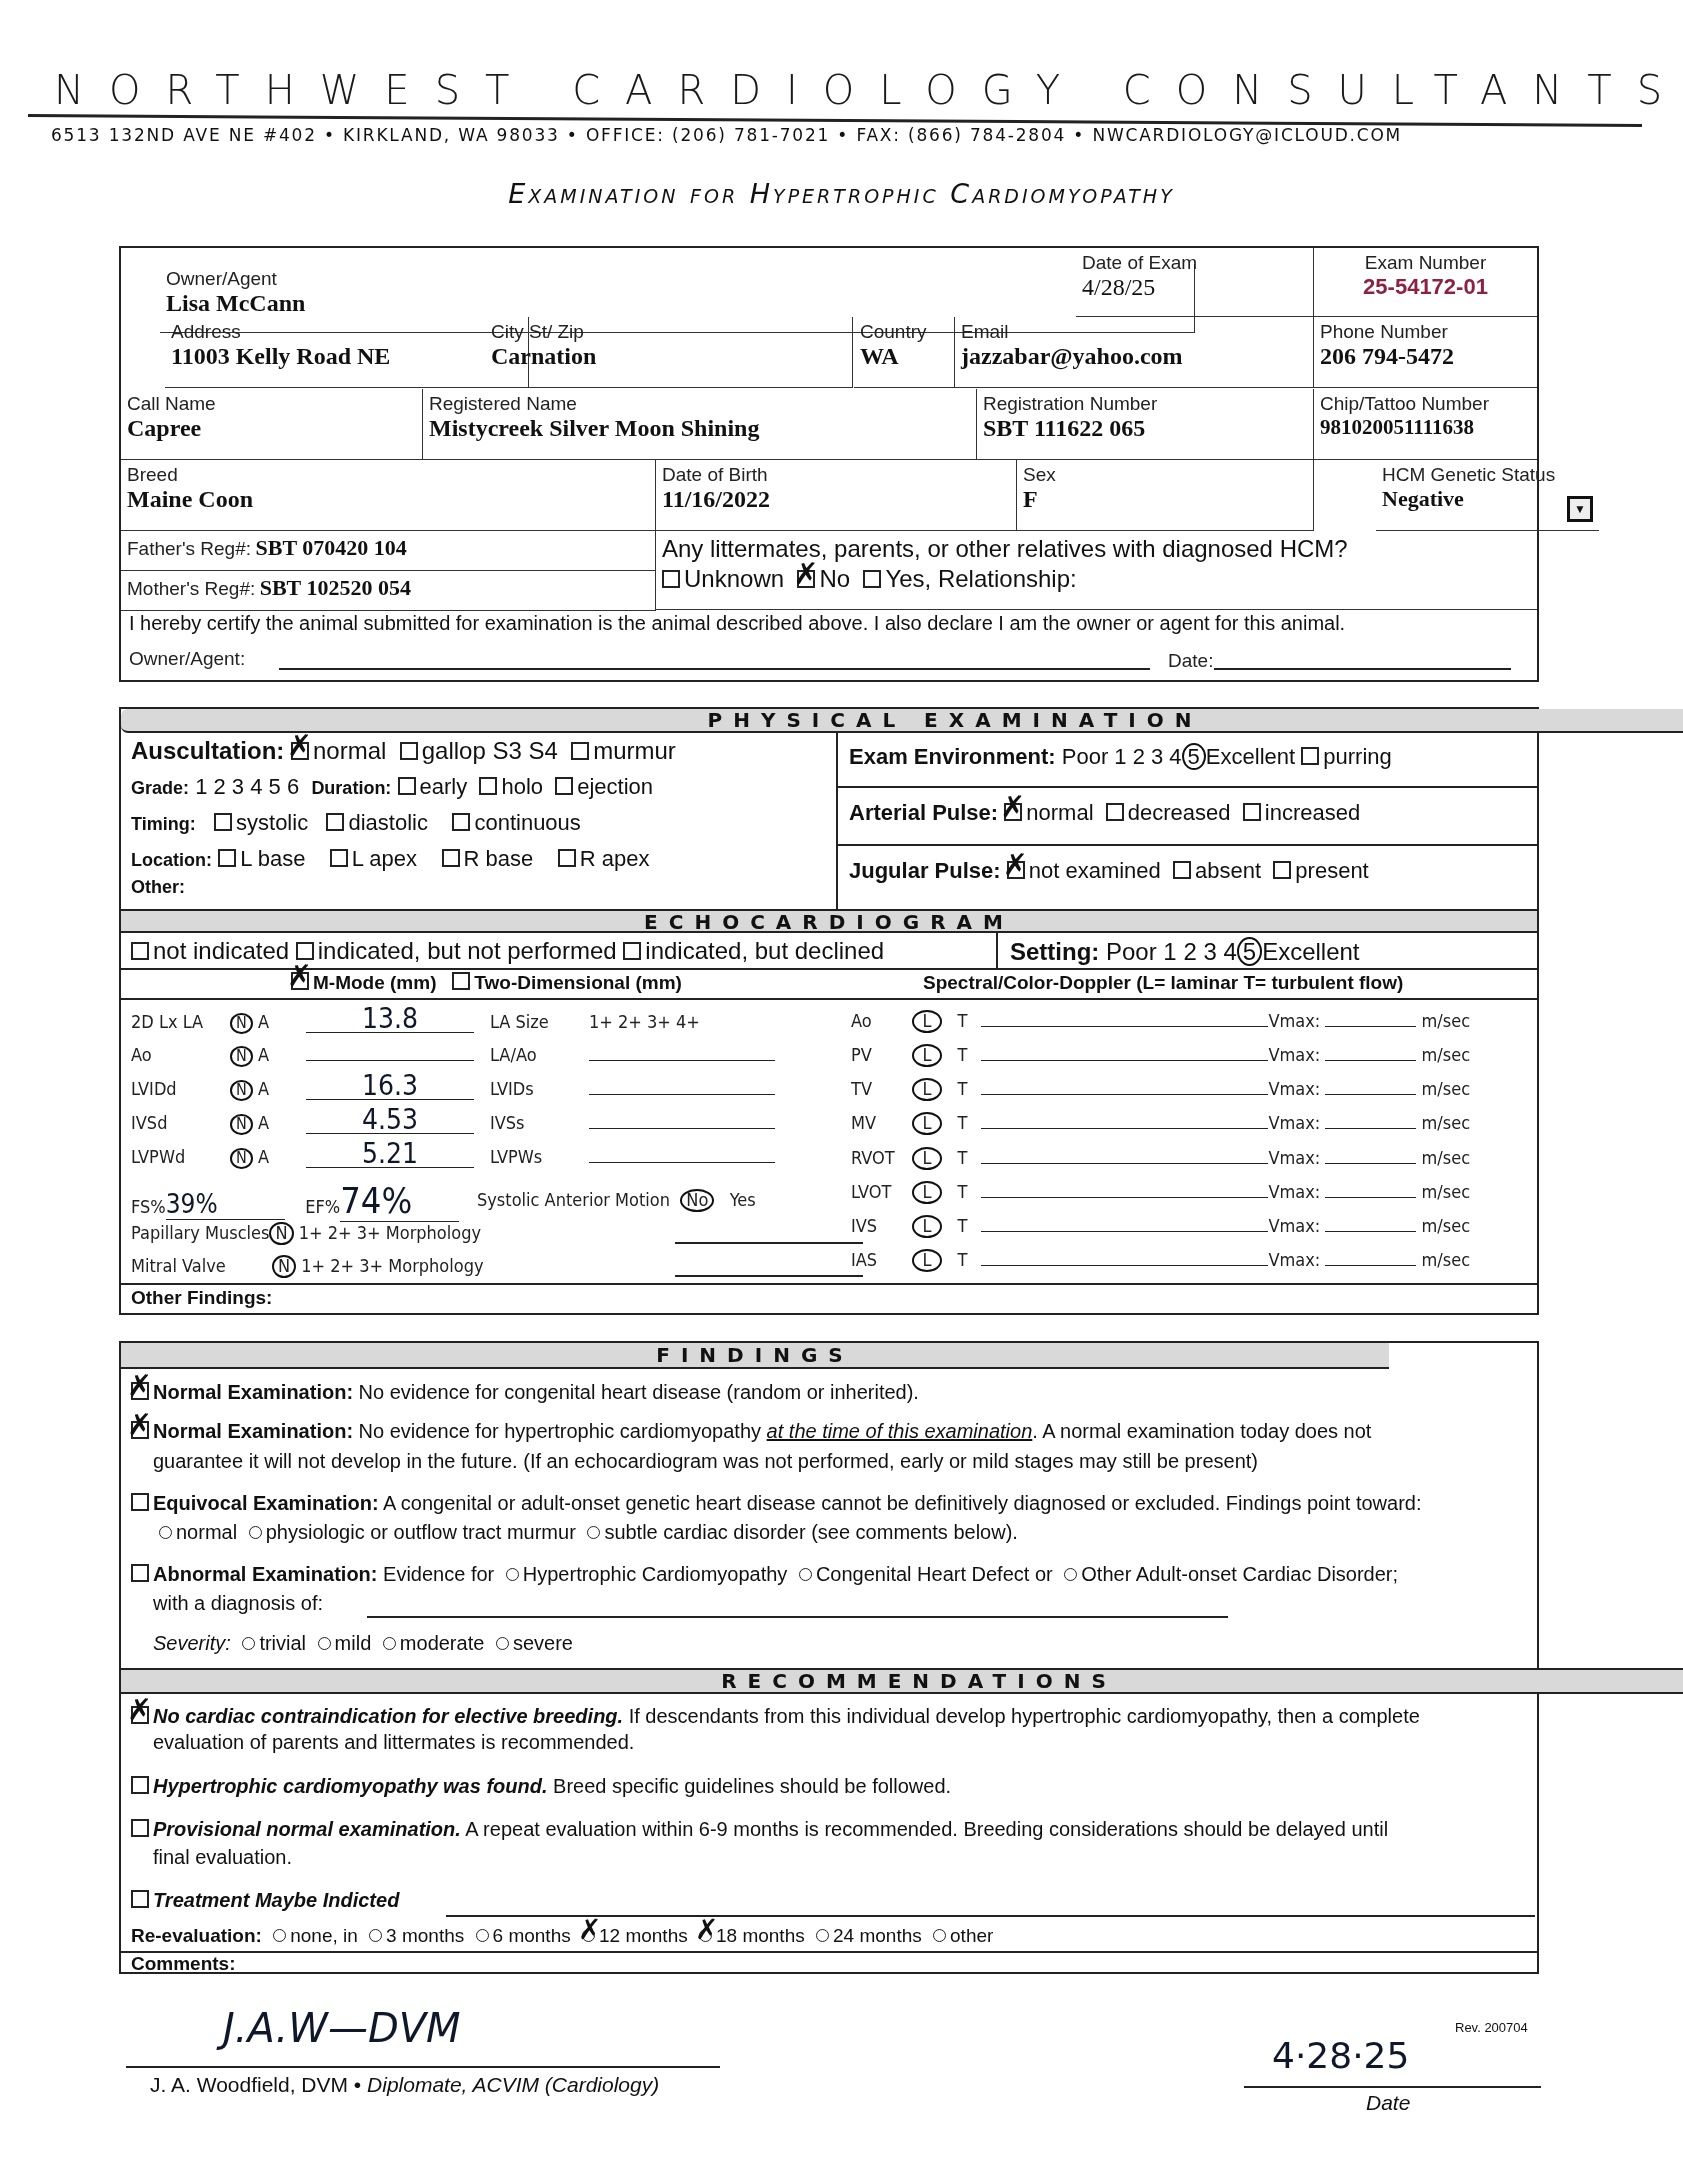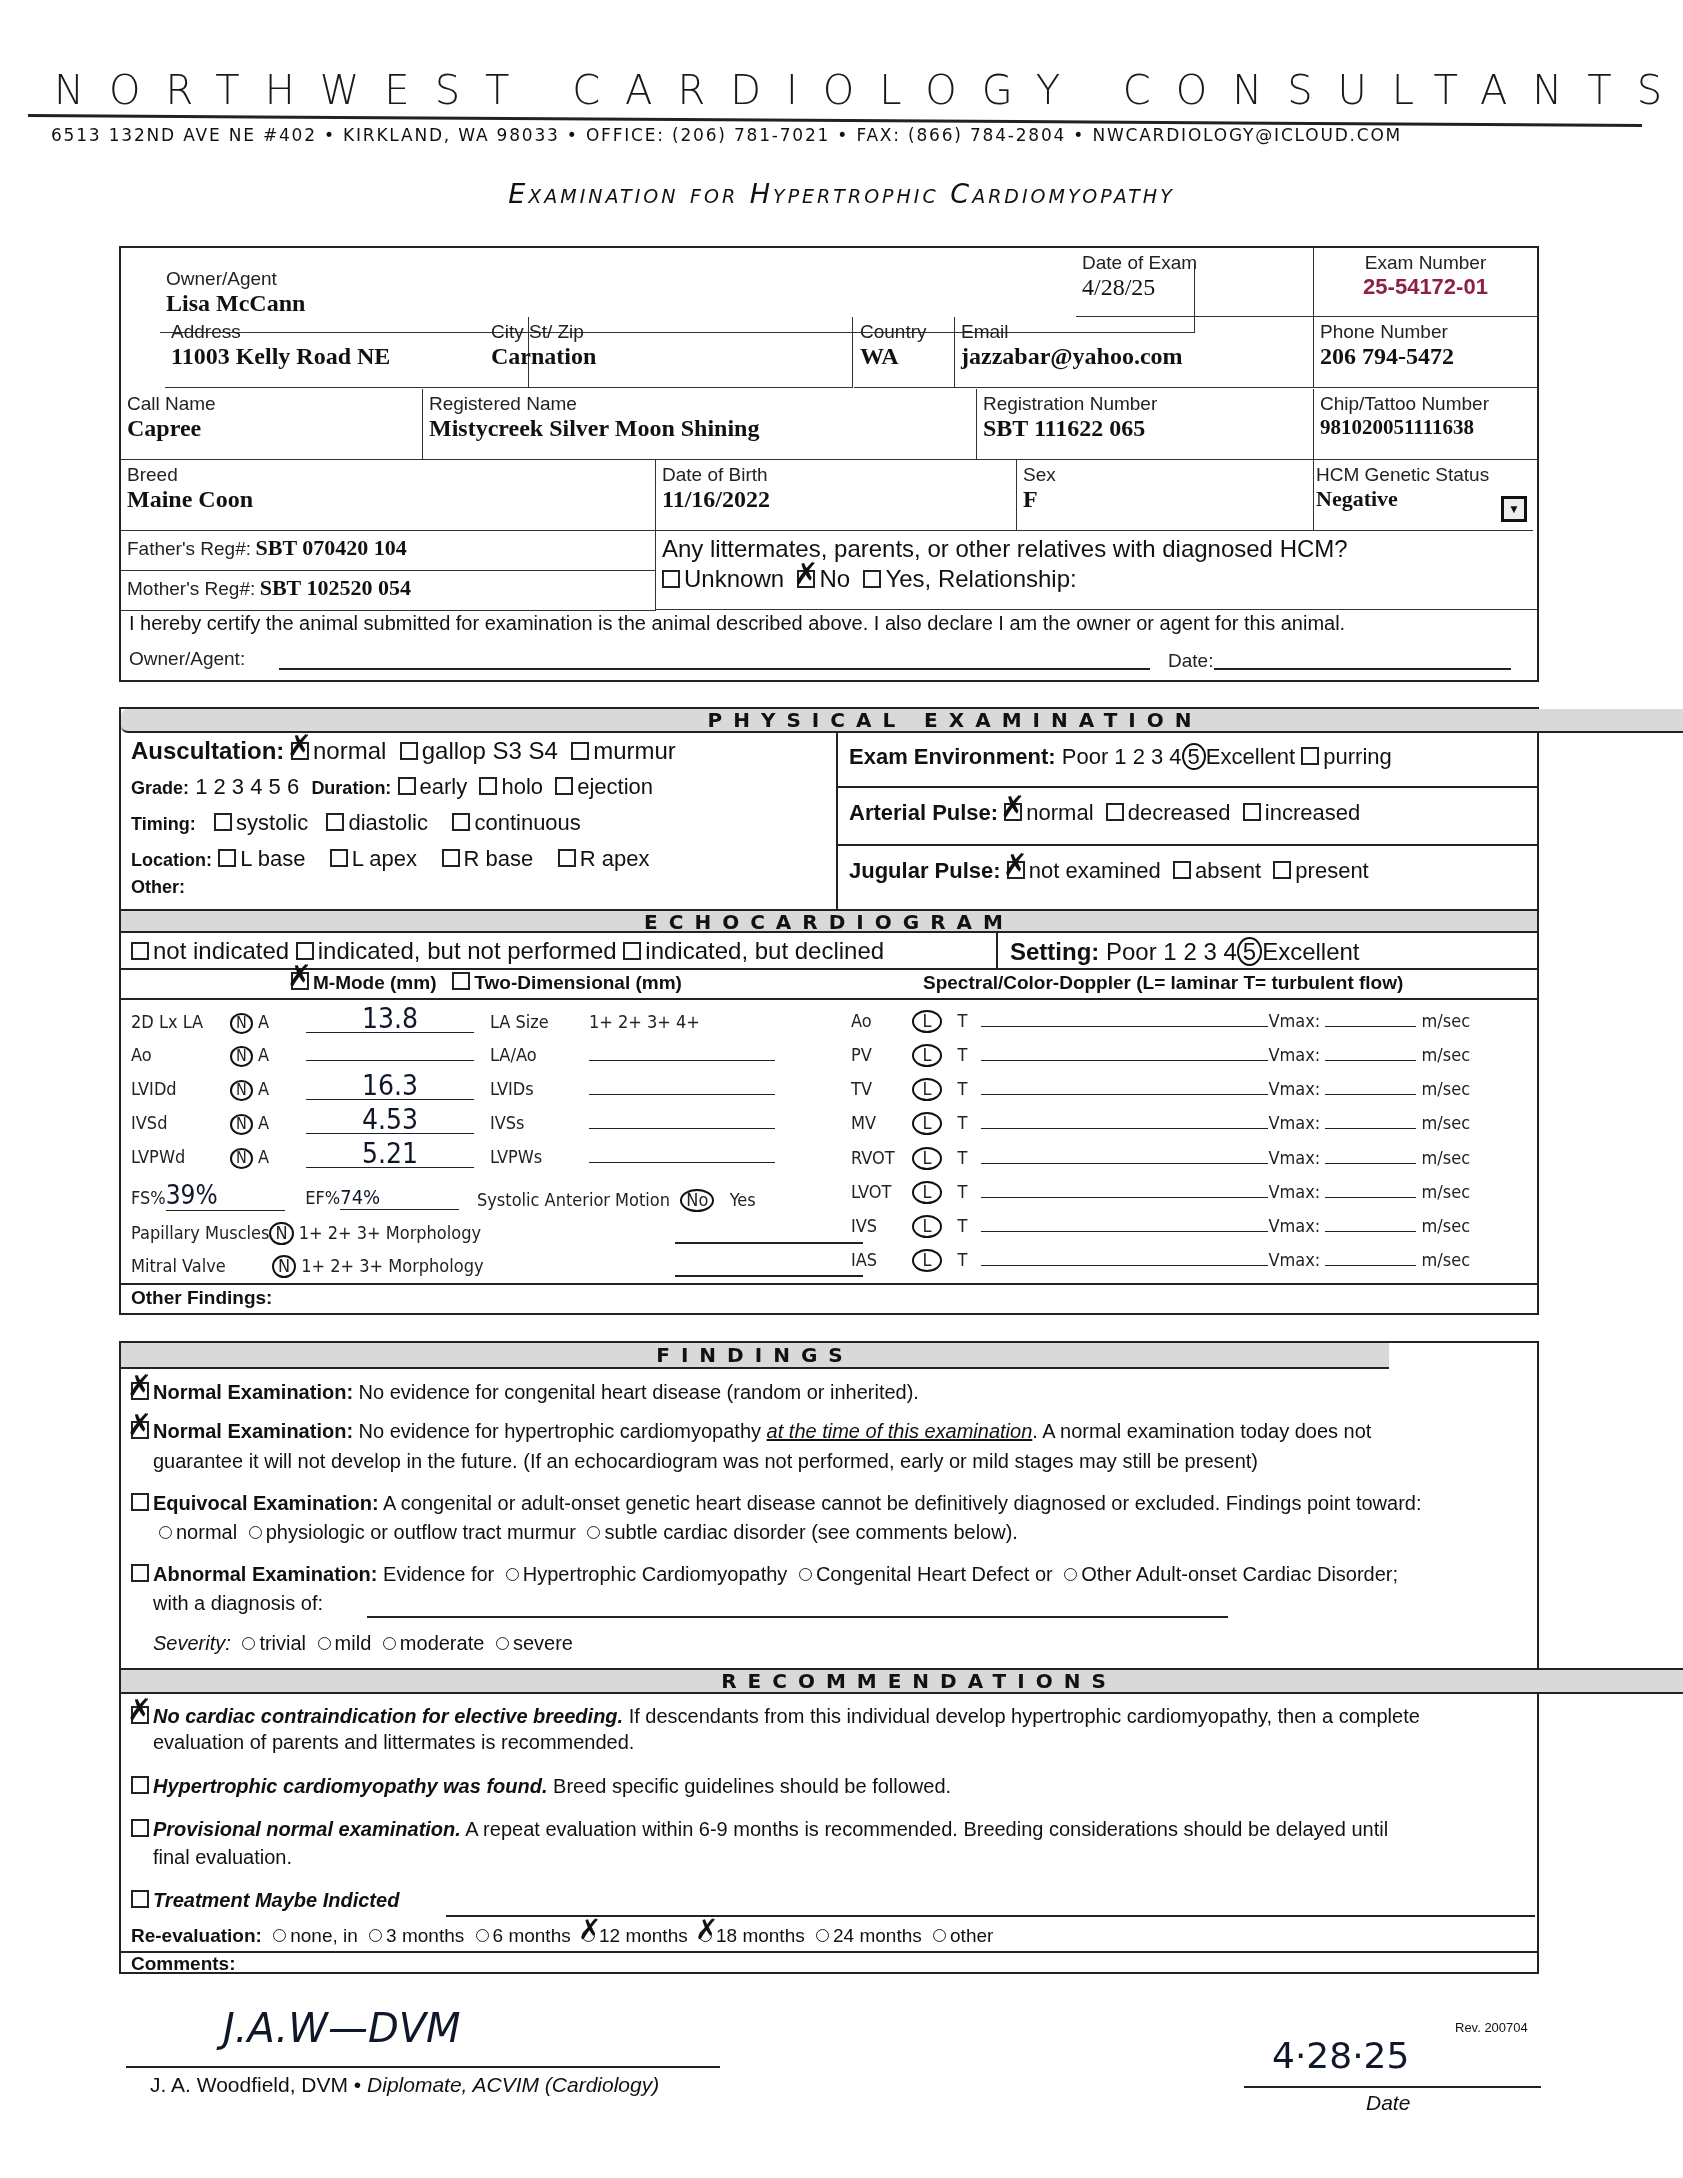--- a/index.html
+++ b/index.html
@@ -95,21 +95,21 @@
     <div class="val">Maine Coon</div>
   </div>
   <div class="cell" style="left:535px;top:212px;width:361px;height:71px;">
     <div class="lbl">Date of Birth</div>
     <div class="val">11/16/2022</div>
   </div>
   <div class="cell" style="left:896px;top:212px;width:297px;height:71px;">
     <div class="lbl">Sex</div>
     <div class="val">F</div>
   </div>
-  <div class="cell" style="left:1189px;top:212px;width:223px;height:71px;border-right:none;">
+  <div class="cell" style="left:1255px;top:212px;width:223px;height:71px;border-right:none;">
     <div class="lbl">HCM Genetic Status</div>
     <div class="val" style="font-size:22px;">Negative</div>
     <div style="position:absolute;right:6px;top:36px;width:26px;height:26px;border:3px solid #111;box-sizing:border-box;background:#eee;text-align:center;font-size:12px;line-height:20px;">
       <span>▼</span>
     </div>
   </div>
 
   <div class="cell" style="left:0;top:283px;width:535px;height:40px;">
     <span class="lbl">Father's  Reg#:</span>
     <span class="val" style="font-size:22px;">SBT 070420 104</span>
@@ -219,21 +219,21 @@
       <div class="txt echo" style="left: 730px; top: 365px;"><span style="display:inline-block;width:61px;">TV</span><span class="circ" style="display:inline-block;width:18px;text-align:center;">L</span>&nbsp;&nbsp;&nbsp;<span style="display:inline-block;width:24px;">T</span><span class="uline" style="width:287px;min-height:20px;"></span><span>Vmax:</span>&nbsp;<span class="uline" style="width:91px;min-height:20px;"></span>&nbsp;<span>m/sec</span></div>
       <div class="txt echo" style="left: 730px; top: 399px;"><span style="display:inline-block;width:61px;">MV</span><span class="circ" style="display:inline-block;width:18px;text-align:center;">L</span>&nbsp;&nbsp;&nbsp;<span style="display:inline-block;width:24px;">T</span><span class="uline" style="width:287px;min-height:20px;"></span><span>Vmax:</span>&nbsp;<span class="uline" style="width:91px;min-height:20px;"></span>&nbsp;<span>m/sec</span></div>
       <div class="txt echo" style="left: 730px; top: 434px;"><span style="display:inline-block;width:61px;">RVOT</span><span class="circ" style="display:inline-block;width:18px;text-align:center;">L</span>&nbsp;&nbsp;&nbsp;<span style="display:inline-block;width:24px;">T</span><span class="uline" style="width:287px;min-height:20px;"></span><span>Vmax:</span>&nbsp;<span class="uline" style="width:91px;min-height:20px;"></span>&nbsp;<span>m/sec</span></div>
       <div class="txt echo" style="left: 730px; top: 468px;"><span style="display:inline-block;width:61px;">LVOT</span><span class="circ" style="display:inline-block;width:18px;text-align:center;">L</span>&nbsp;&nbsp;&nbsp;<span style="display:inline-block;width:24px;">T</span><span class="uline" style="width:287px;min-height:20px;"></span><span>Vmax:</span>&nbsp;<span class="uline" style="width:91px;min-height:20px;"></span>&nbsp;<span>m/sec</span></div>
       <div class="txt echo" style="left: 730px; top: 502px;"><span style="display:inline-block;width:61px;">IVS</span><span class="circ" style="display:inline-block;width:18px;text-align:center;">L</span>&nbsp;&nbsp;&nbsp;<span style="display:inline-block;width:24px;">T</span><span class="uline" style="width:287px;min-height:20px;"></span><span>Vmax:</span>&nbsp;<span class="uline" style="width:91px;min-height:20px;"></span>&nbsp;<span>m/sec</span></div>
       <div class="txt echo" style="left: 730px; top: 536px;"><span style="display:inline-block;width:61px;">IAS</span><span class="circ" style="display:inline-block;width:18px;text-align:center;">L</span>&nbsp;&nbsp;&nbsp;<span style="display:inline-block;width:24px;">T</span><span class="uline" style="width:287px;min-height:20px;"></span><span>Vmax:</span>&nbsp;<span class="uline" style="width:91px;min-height:20px;"></span>&nbsp;<span>m/sec</span></div>
     </div>
 
   <div class="txt echo" style="left:10px;top:471px;">
     <span>FS%</span><span class="uline hand" style="width:119px;font-size:26px;">39%</span>
-    &nbsp;&nbsp;&nbsp;<span>EF%</span><span class="uline hand" style="width:119px;font-size:20px;">74%</span>
+    &nbsp;&nbsp;&nbsp;<span>EF%</span><span class="uline hand" style="width:119px;font-size:36px;">74%</span>
   </div>
   <div class="txt echo" style="left:356px;top:480px;">
     <span>Systolic Anterior Motion</span>&nbsp;&nbsp;<span class="circ">No</span>&nbsp;&nbsp;&nbsp;<span>Yes</span>
   </div>
   <div class="txt echo" style="left:10px;top:513px;">
     <span>Papillary Muscles</span><span class="circ">N</span> <span>1+  2+  3+  Morphology</span>
   </div>
   <div class="txt echo" style="left:10px;top:546px;">
     <span>Mitral Valve</span>&nbsp;&nbsp;&nbsp;&nbsp;&nbsp;&nbsp;&nbsp;&nbsp;&nbsp;<span class="circ">N</span> <span>1+  2+  3+  Morphology</span>
   </div>

